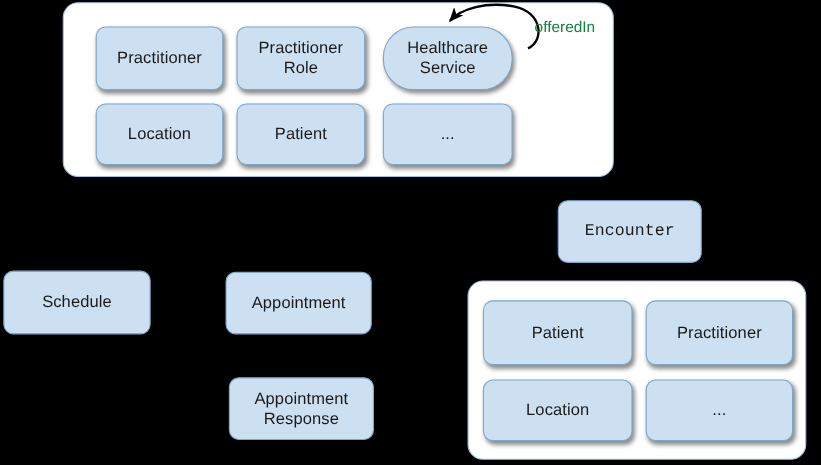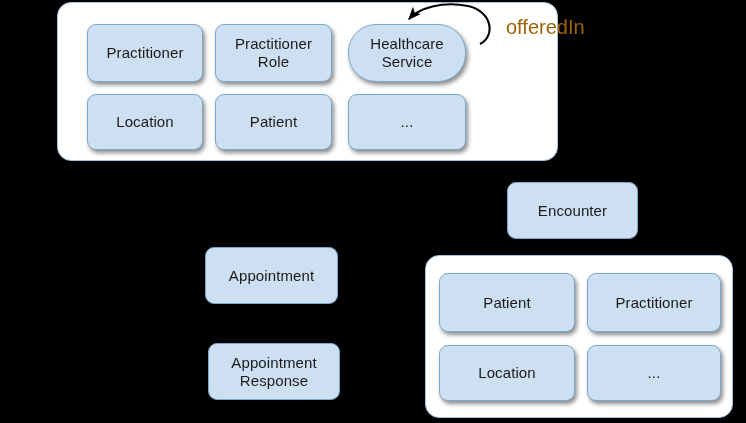--- a/index.html
+++ b/index.html
@@ -44,25 +44,24 @@
     box-shadow: 2px 3px 4px rgba(0,0,0,0.45);
     padding: 2px 4px;
   }
   .res-box .label {
     display: block;
     white-space: pre-line;
   }
   
   .edge-label {
     position: absolute;
-    color: #a16207;
-    font-size: 20px;
+    color: #15803d;
+    font-size: 14px;
     white-space: nowrap;
     line-height: 1;
-    margin-left: 20px;
   }
   .arrow-svg {
     position: absolute;
     overflow: visible;
   }
 </style>
 </head>
 <body>
 
 <div id="canvas">
@@ -99,24 +98,27 @@
     <defs>
       <marker id="arrowhead" markerWidth="7" markerHeight="7" refX="5.6" refY="3" orient="auto" markerUnits="strokeWidth">
         <path d="M0,0.4 L6.2,3 L0,5.6 L1.5,3 Z" fill="#000000"></path>
       </marker>
     </defs>
     <path d="M 85,44 C 101,36 97,11 73,6 C 47,1 24,8 14,19" fill="none" stroke="#000000" stroke-width="2.1" marker-end="url(#arrowhead)"></path>
   </svg>
 
   <div class="edge-label" style="left:486px; top:17px;">offeredIn</div>
 
-  <div class="res-box" style="left:507px; top:182px; width:131px; height:57px;">
+  <div class="res-box" style="left:507px; top:182px; width:131px; height:57px;font-family:Liberation Mono, monospace;">
     <span class="label">Encounter</span>
   </div>
 
+  <div class="res-box" style="left:3px; top:246px; width:134px; height:58px;">
+    <span class="label">Schedule</span>
+  </div>
 
   <div class="res-box" style="left:205px; top:247px; width:133px; height:57px;">
     <span class="label">Appointment</span>
   </div>
 
 
   <div class="res-box" style="left:208px; top:343px; width:132px; height:57px;">
     <span class="label">Appointment
 Response</span>
   </div>

